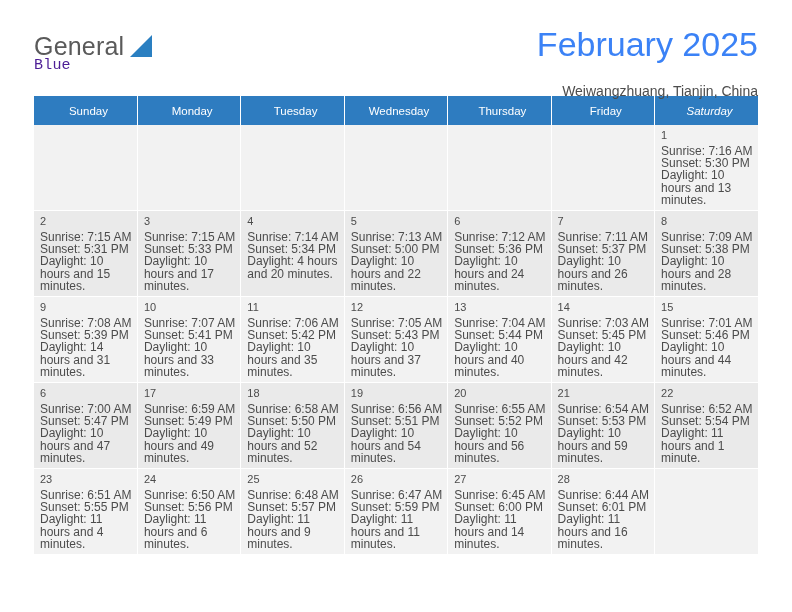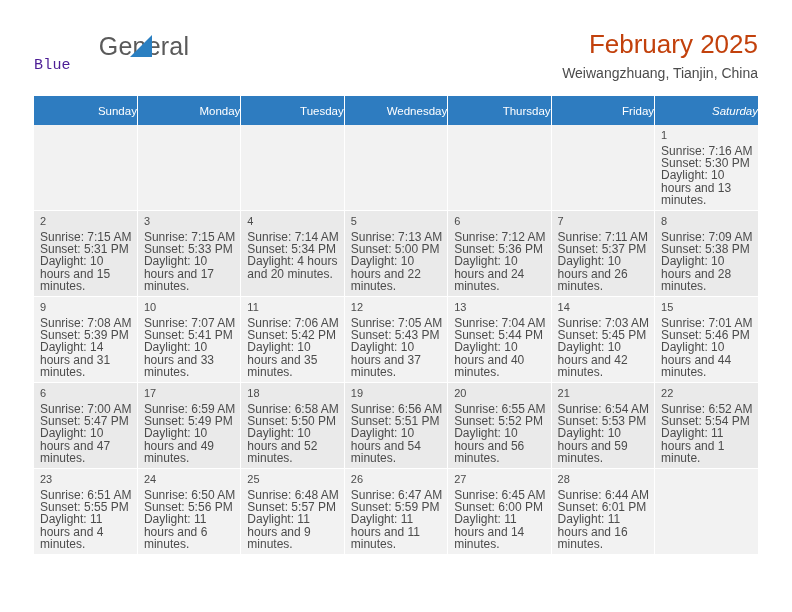--- a/index.html
+++ b/index.html
@@ -31,21 +31,20 @@
     left: 0;
     top: 32px;
     width: 220px;
     height: 52px;
   }
   .logo-general {
     font-size: 25px;
     color: #5a5a5a;
     letter-spacing: 0.2px;
     font-family: "Liberation Sans", sans-serif;
-    text-align: center;
   }
   .logo-blue {
     font-size: 15px;
     color: #4c1d95;
     letter-spacing: 0.2px;
     margin-top: -4px;
     font-family: Liberation Mono, monospace;
   }
   .logo-triangle {
     position: absolute;
@@ -56,43 +55,43 @@
     border-left: 22px solid transparent;
     border-bottom: 22px solid #2a7fc1;
   }
   .title-block {
     position: absolute;
     right: 0;
     top: 28px;
     text-align: right;
   }
   .month-title {
-    font-size: 26px;
-    color: #c2410c;
+    font-size: 34px;
+    color: #3b82f6;
     font-weight: normal;
     line-height: 32px;
   }
   .location {
     font-size: 14px;
     color: #4c4c4c;
     line-height: 22px;
-    margin-top: 2px;
+    margin-top: 20px;
   }
   
   table.calendar {
     width: 724px;
     border-collapse: collapse;
     table-layout: fixed;
   }
   table.calendar th {
     background: #2e7cc0;
     color: #ffffff;
     font-size: 11.5px;
     font-weight: normal;
-    text-align: right;
+    text-align: center;
     padding: 5px 0 5px 6px;
     height: 19px;
     border-right: 1px solid #ffffff;
   }
   table.calendar th:last-child {
     border-right: none;
     font-style: italic;
   }
   table.calendar td {
     vertical-align: top;

